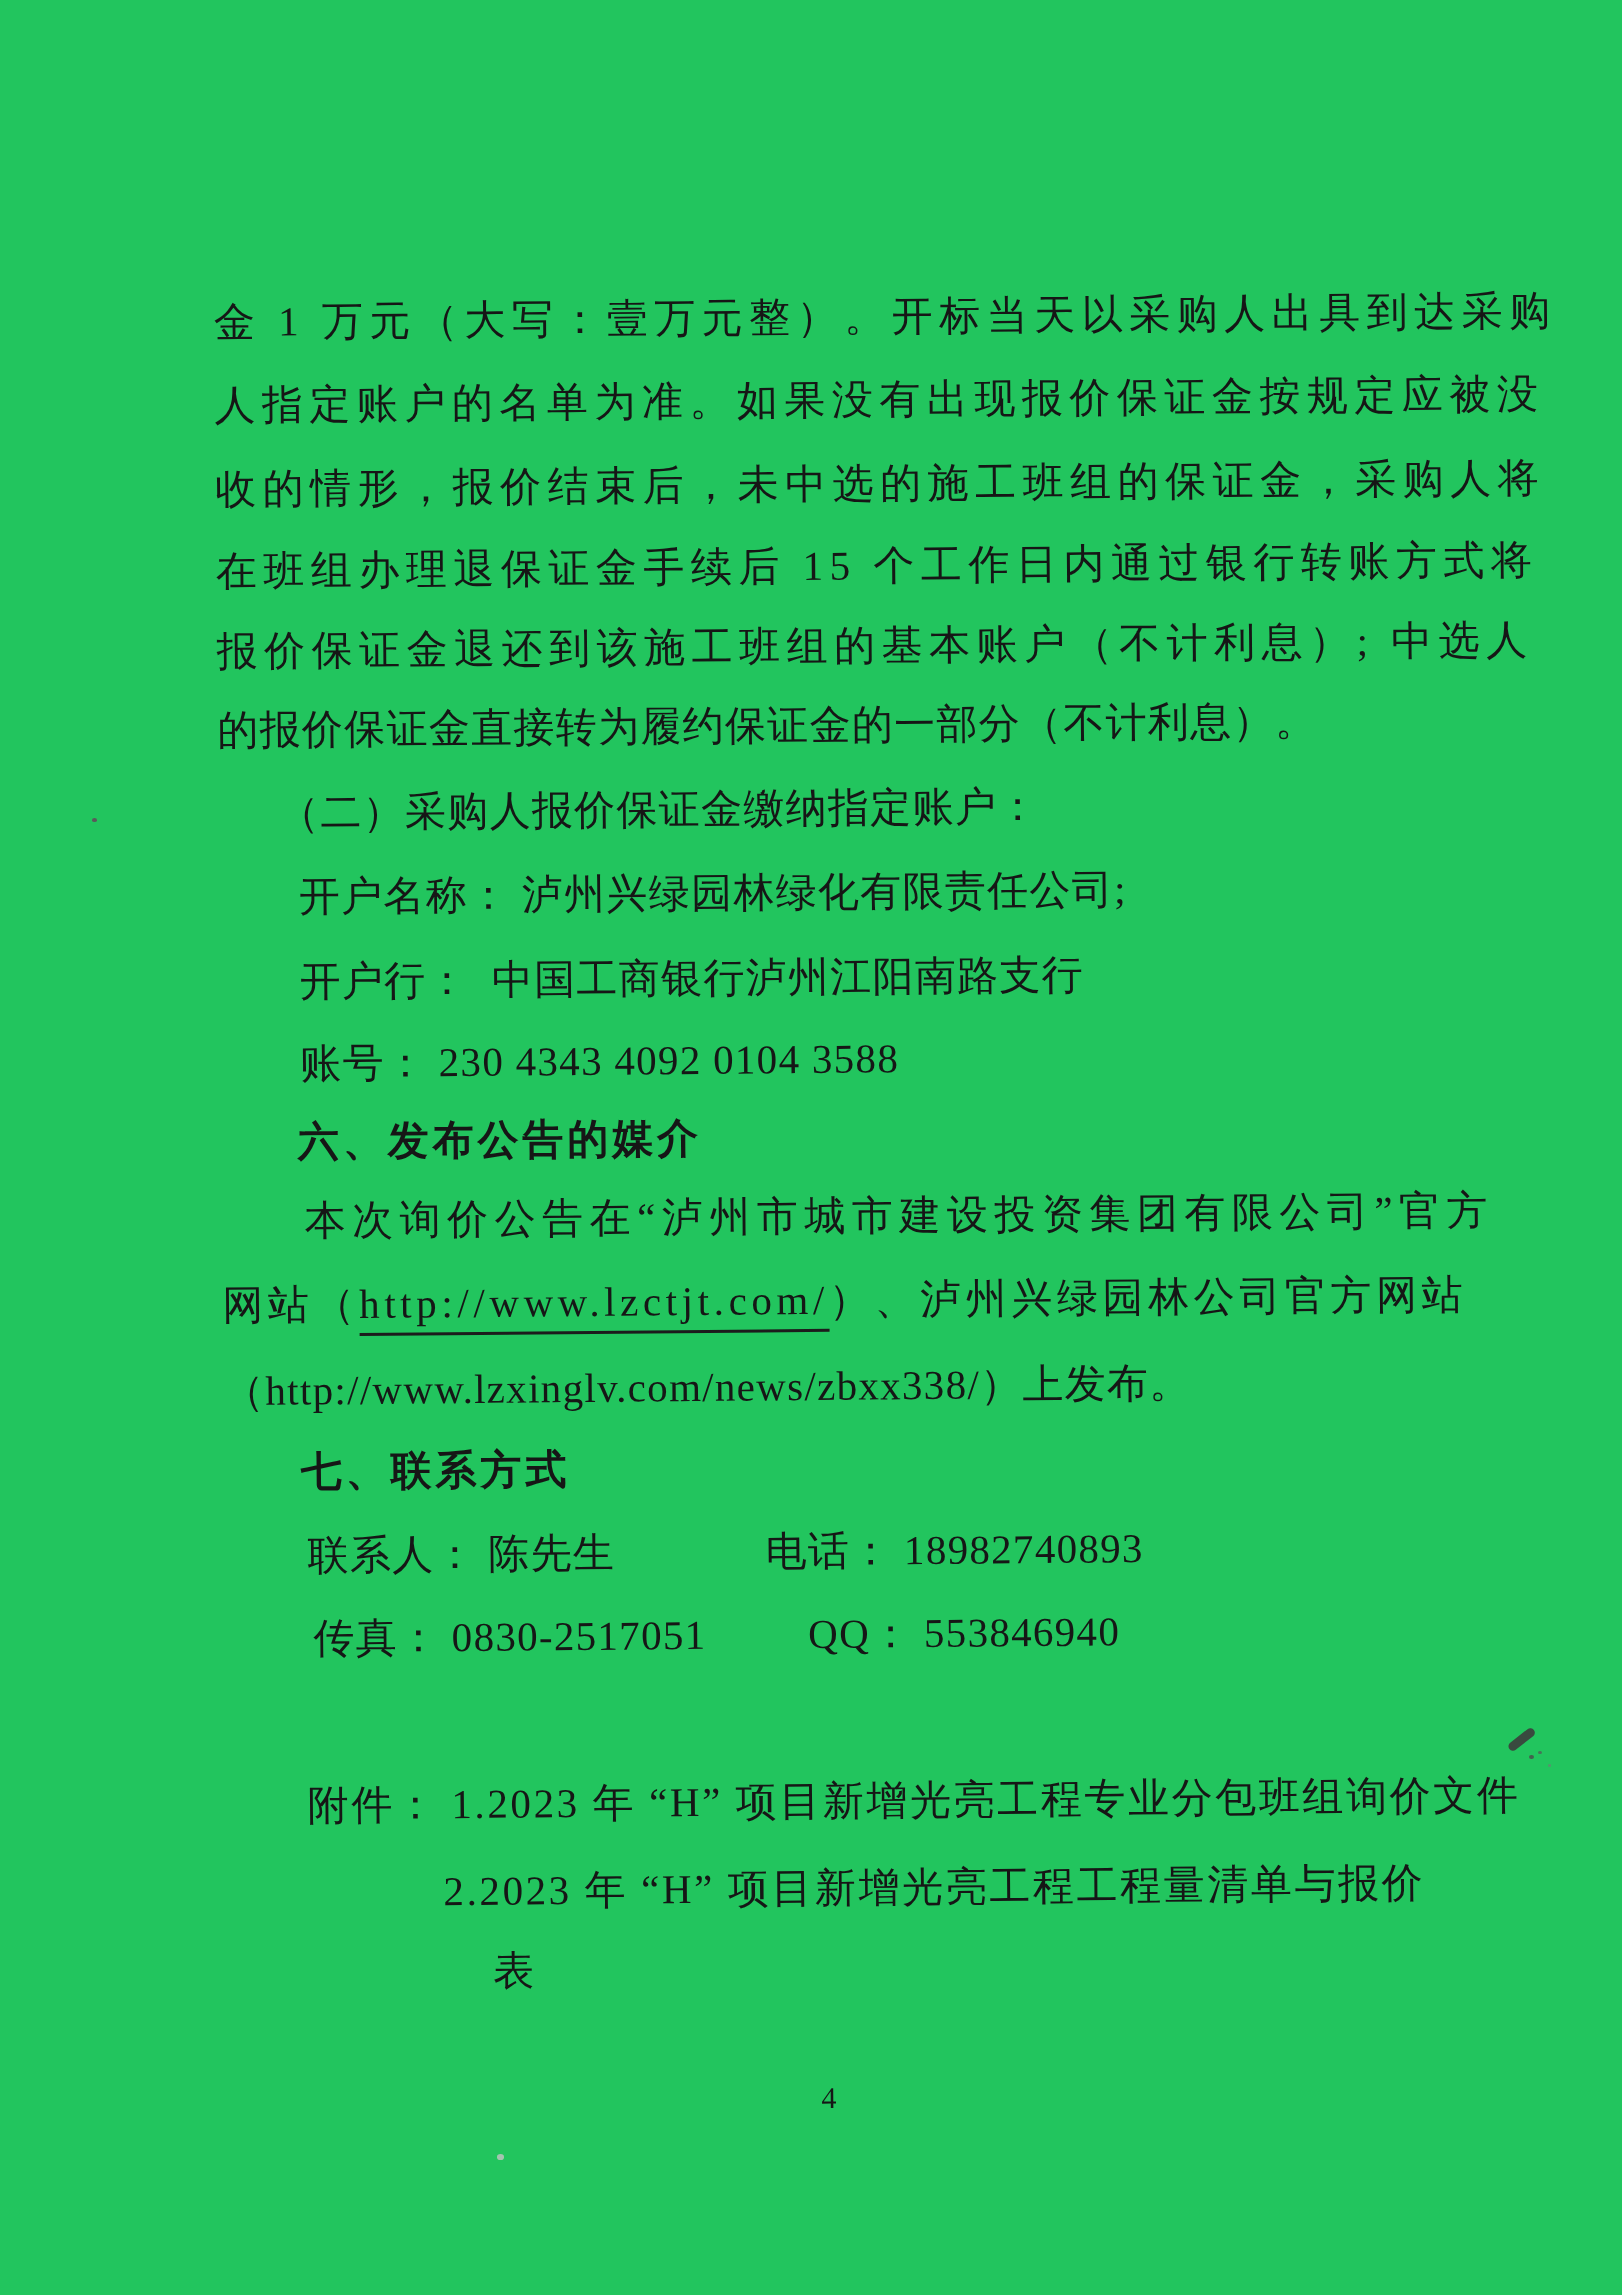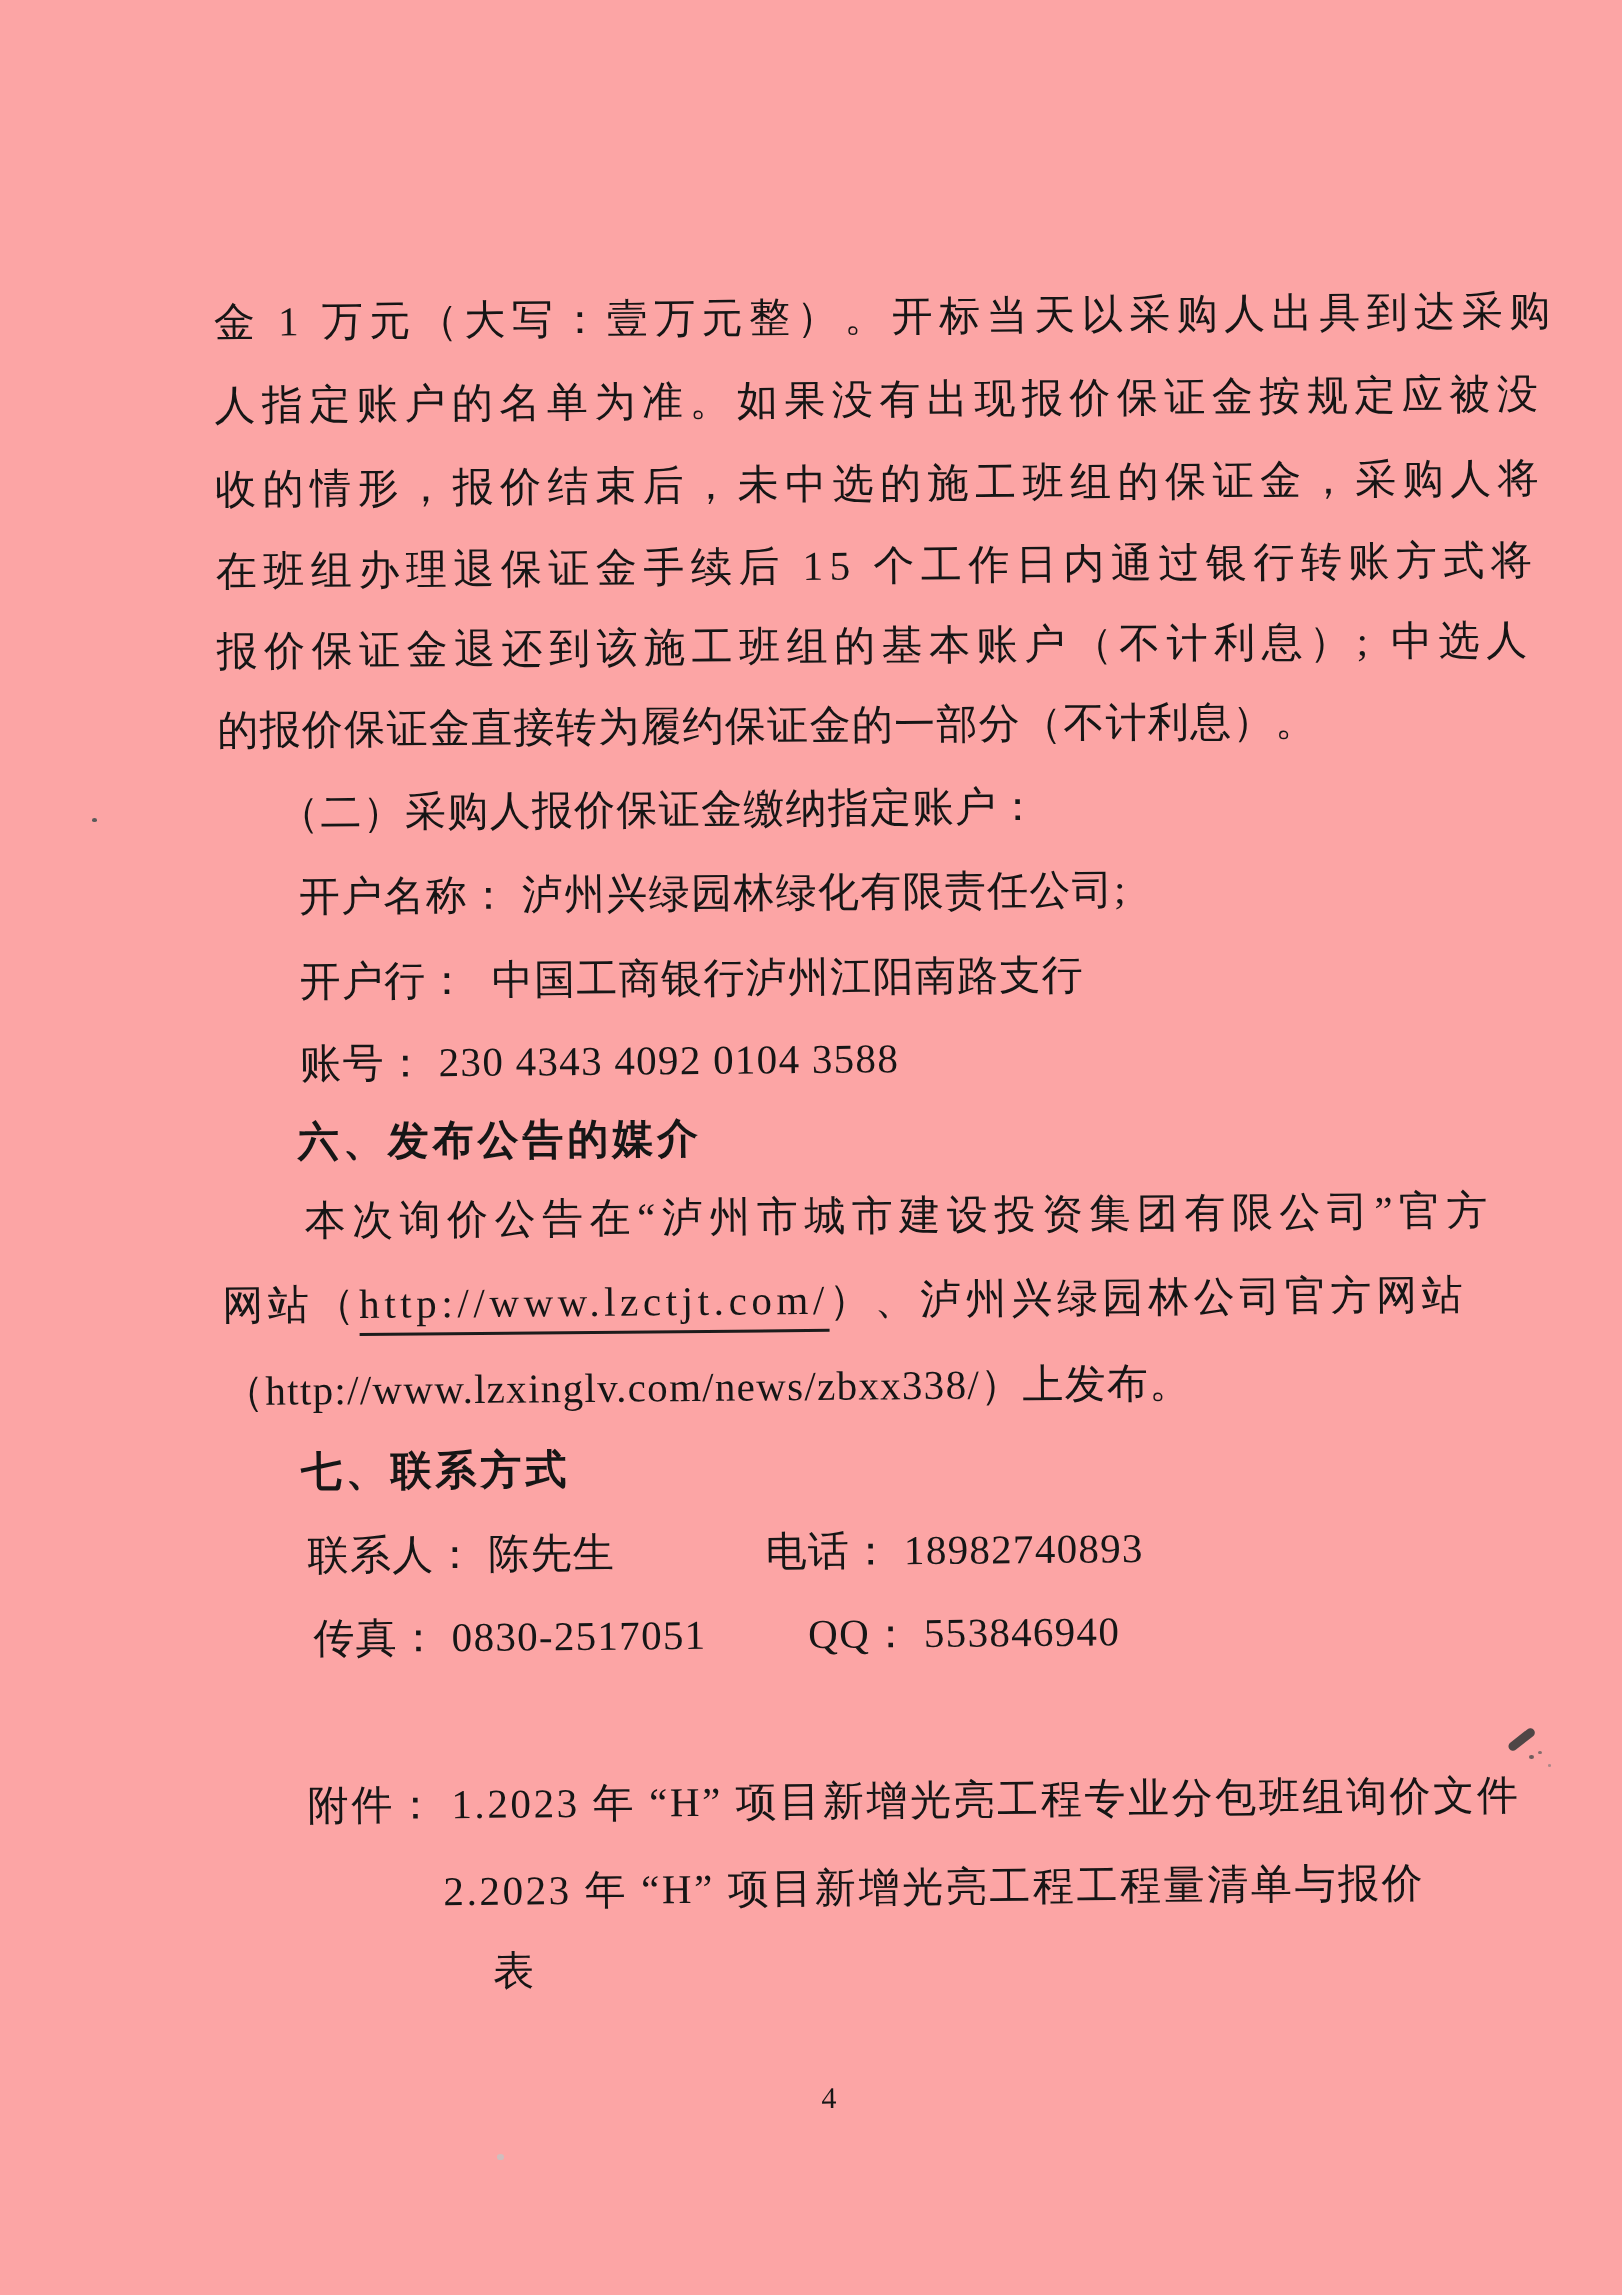--- a/index.html
+++ b/index.html
@@ -1,19 +1,19 @@
 <!DOCTYPE html>
 <html style="font-size:10.5px"><head>
 <meta charset="utf-8">
 <style>
   html,body{margin:0;padding:0;background:#ffffff;}
   .page{
     position:relative;
     width:1623px;height:2295px;
-    background:#fca5a5;
+    background:#22c55e;
     overflow:hidden;
     font-family:"Liberation Serif","DejaVu Serif",serif;
     color:#161616;
   }
   
   .doc{
     position:absolute;inset:0;
     transform:rotate(-0.5deg);
     transform-origin:811px 1148px;
   }

